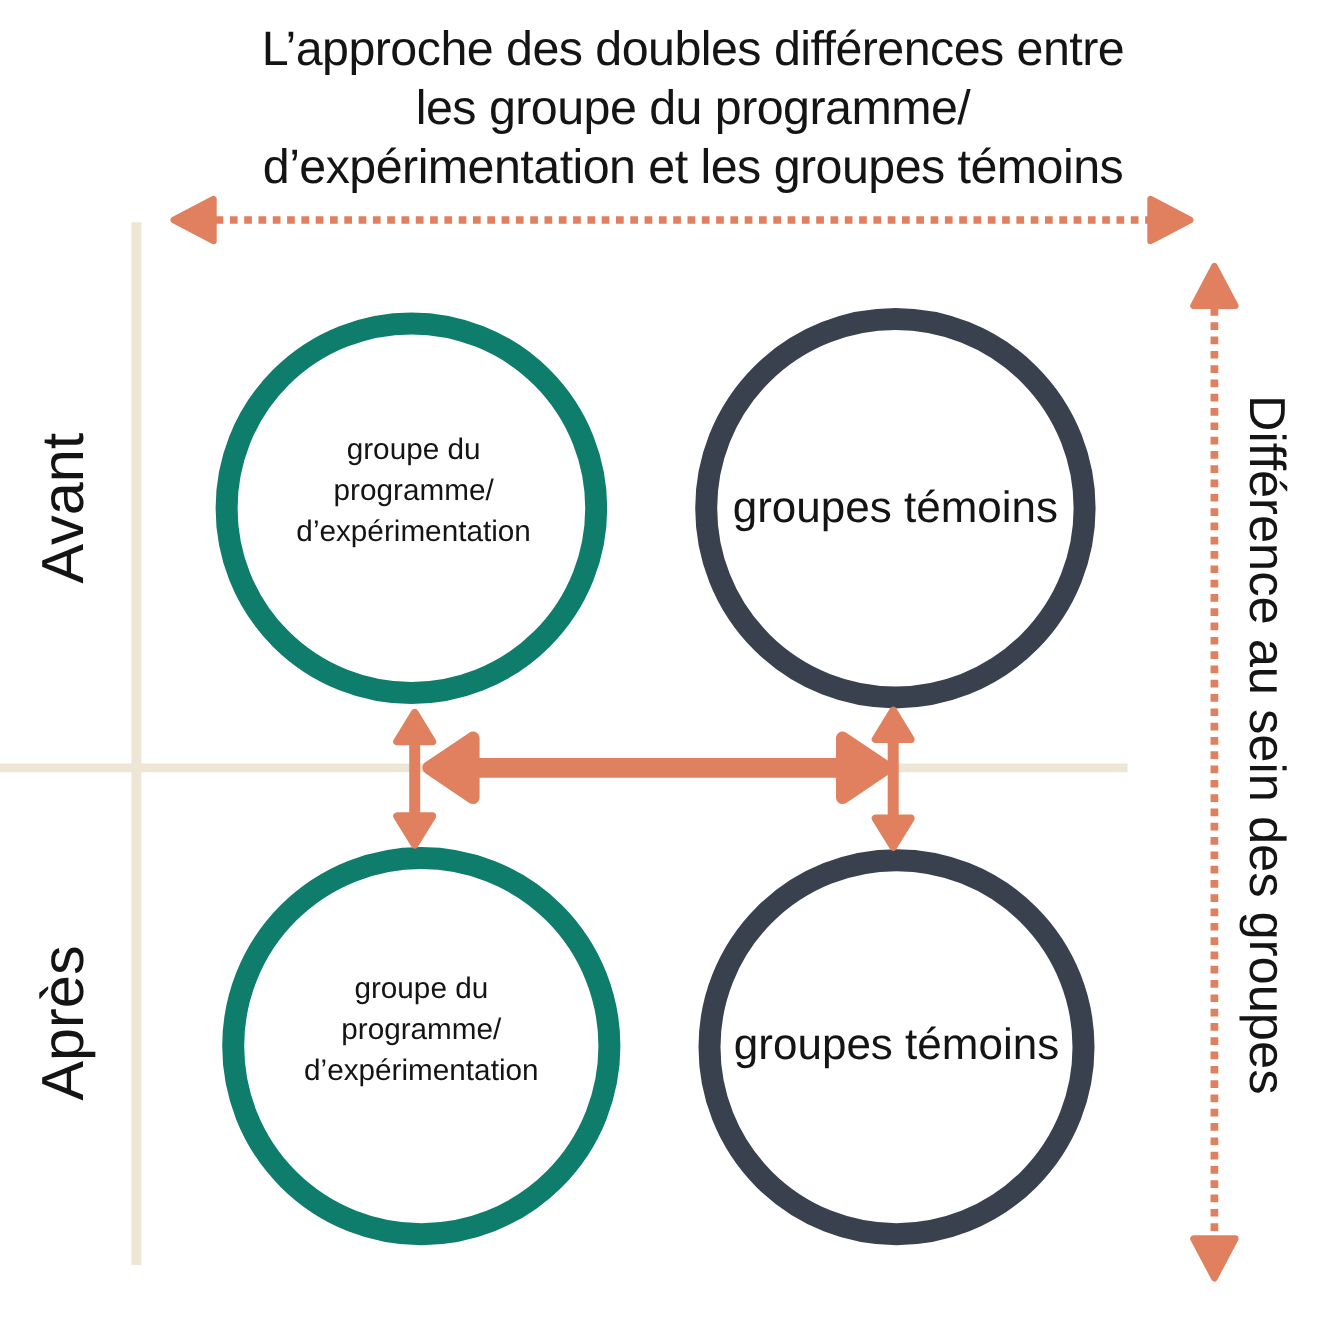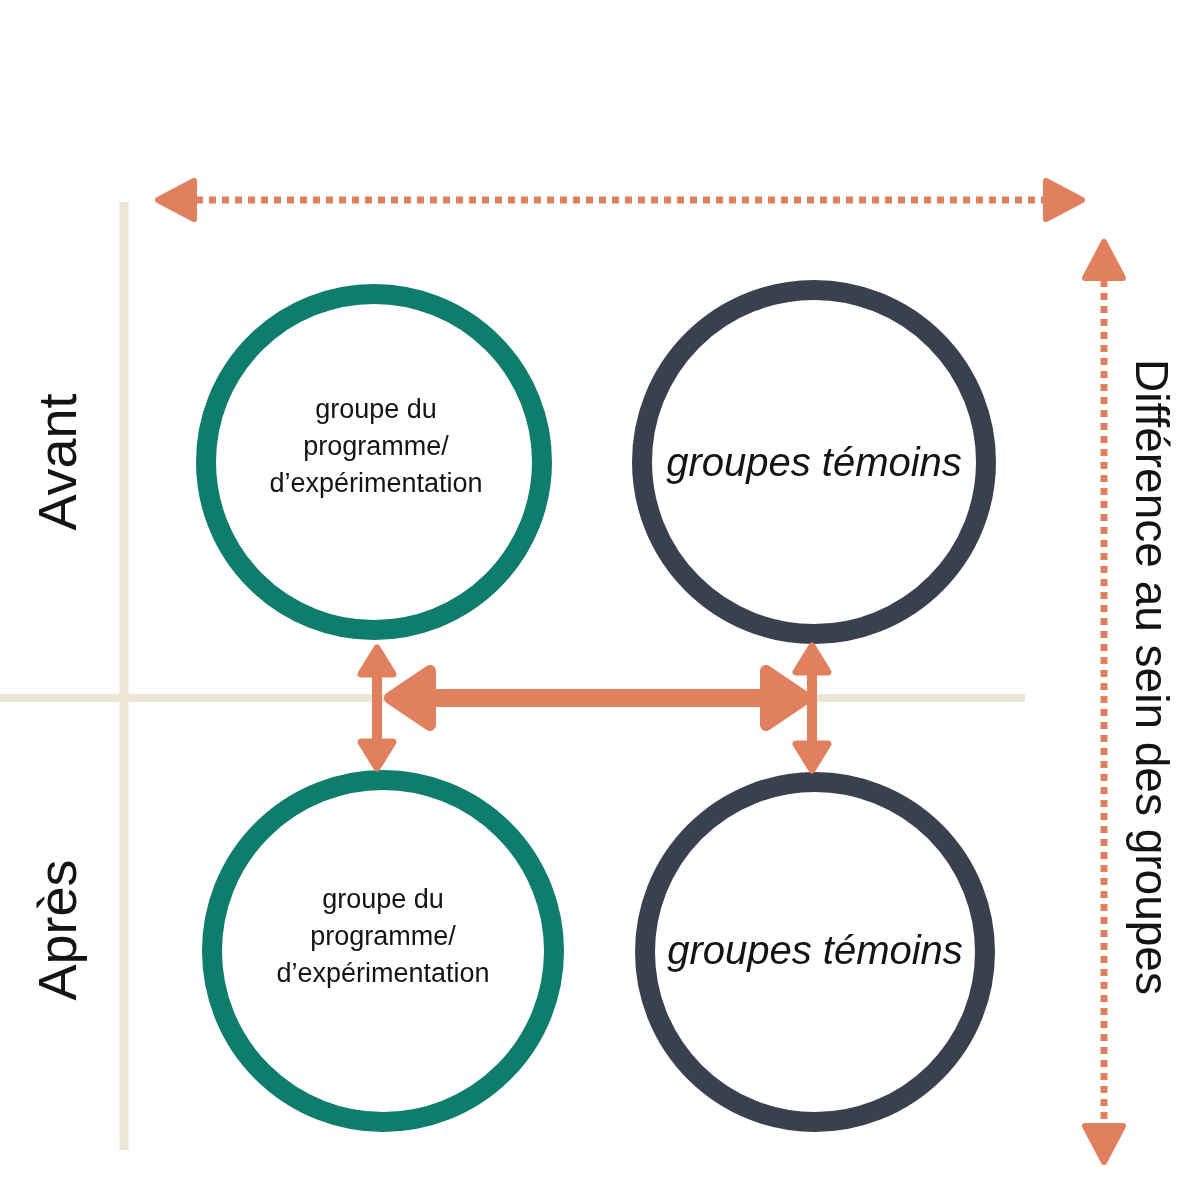--- a/index.html
+++ b/index.html
@@ -53,21 +53,21 @@
   .rot-label.cw  { transform: translate(-50%, -50%) rotate(90deg); font-size: 46px; }
   .circle-label {
     position: absolute;
     transform: translate(-50%, -50%);
     text-align: center;
     white-space: pre-line;
     font-size: 27px;
     line-height: 1.37;
     font-weight: 400;
   }
-  .circle-label.single { font-size: 40px; white-space: nowrap; font-style: italic; }
+  .circle-label.single { font-size: 40px; white-space: nowrap; }
 </style>
 </head>
 <body>
 
 <div class="canvas">
 
   <svg class="layer" viewBox="0 0 1200 1200">
 
     <line class="axis-line" x1="124" y1="202" x2="124" y2="1150" stroke-width="9"></line>
     <line class="axis-line" x1="0" y1="698" x2="1025" y2="698" stroke-width="8"></line>
@@ -101,20 +101,23 @@
       <polygon class="arrow-head" stroke-width="7" points="377,768 361,742 393,742"></polygon>
     </g>
 
     <g>
       <line class="arrow-shaft" x1="812" y1="668" x2="812" y2="748" stroke-width="10"></line>
       <polygon class="arrow-head" stroke-width="7" points="812,646 796,672 828,672"></polygon>
       <polygon class="arrow-head" stroke-width="7" points="812,770 796,744 828,744"></polygon>
     </g>
   </svg>
 
+  <div class="page-title">L’approche des doubles différences entre
+les groupe du programme/
+d’expérimentation et les groupes témoins</div>
 
   <div class="rot-label ccw" style="left:57px; top:462px;">Avant</div>
   <div class="rot-label ccw" style="left:57px; top:930px;">Après</div>
 
   <div class="rot-label cw" style="left:1152px; top:677px;">Différence au sein des groupes</div>
 
   <div class="circle-label" style="left:376px; top:446px;">groupe du
 programme/
 d’expérimentation</div>
   <div class="circle-label single" style="left:814px; top:462px;">groupes témoins</div>

